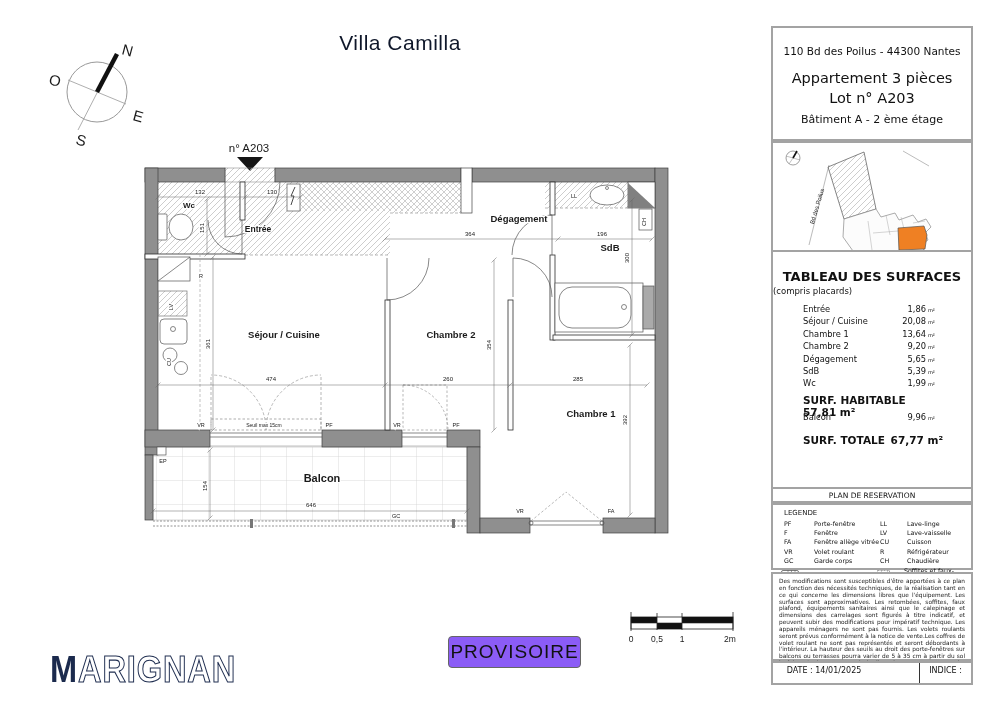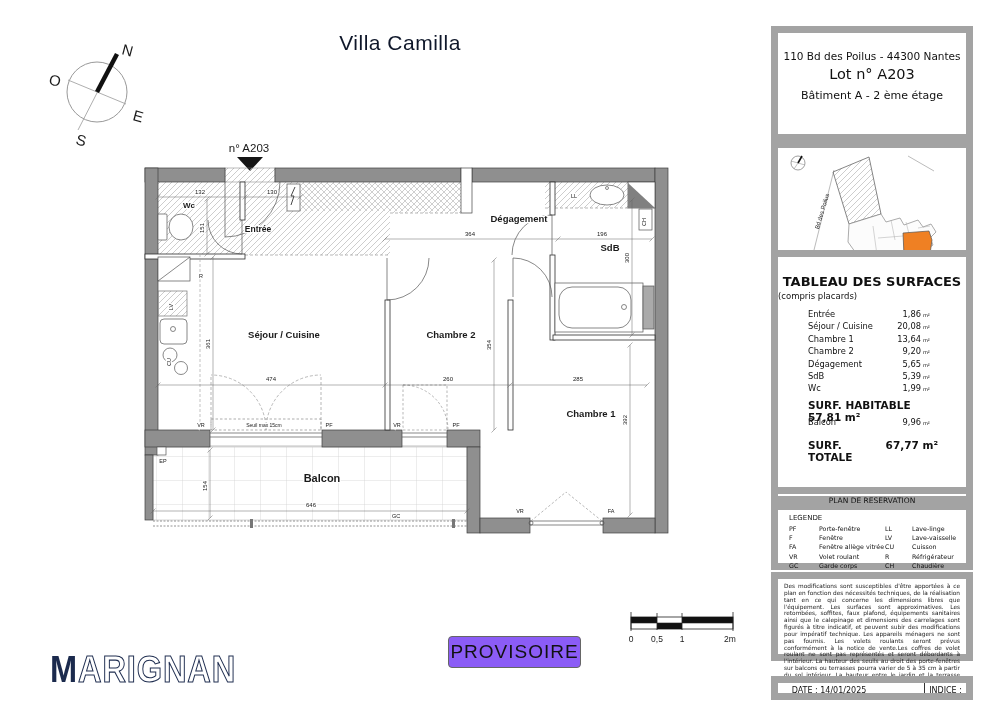--- a/index.html
+++ b/index.html
@@ -4,21 +4,21 @@
 <style>
   html,body{margin:0;padding:0;background:#ffffff;}
   .page{position:relative;width:1000px;height:706px;background:#fff;overflow:hidden;
         font-family:"DejaVu Sans","Liberation Sans",sans-serif;color:#111;}
   .abs{position:absolute;}
   .page-title{left:250px;top:31px;width:300px;text-align:center;font-size:21px;color:#0f172a;
               font-family:"Liberation Sans",sans-serif;letter-spacing:.5px;}
   svg text{font-family:"Liberation Sans",sans-serif;fill:#1a1a1a;}
   .halo{paint-order:stroke;stroke:#ffffff;stroke-width:2.5px;}
   
-  .box{position:absolute;left:771px;width:202px;border:7px solid #a3a3a3;background:#fff;box-sizing:border-box;}
+  .box{position:absolute;left:771px;width:202px;border:2px solid #a3a3a3;background:#fff;box-sizing:border-box;}
   .center{text-align:center;}
   .addr{margin-top:17px;font-size:10.5px;}
   .apt1{margin-top:13px;font-size:14.5px;}
   .apt2{margin-top:4px;font-size:14.5px;}
   .apt3{margin-top:7px;font-size:11px;font-weight:normal;}
   .surf-title{position:absolute;top:17px;left:0;right:0;text-align:center;font-size:13px;font-weight:bold;}
   .surf-sub{position:absolute;top:34px;left:0;right:0;text-align:left;font-size:8.5px;}
   .surf-rows{position:absolute;top:52px;left:30px;right:28px;}
   .srow{display:flex;align-items:baseline;height:12.4px;font-size:8.3px;}
   .srow .lab{flex:1;}
@@ -289,20 +289,21 @@
         <text x="682" y="642">1</text>
         <text x="730" y="642">2m</text>
       </g>
     </g>
   </svg>
 
   <div class="abs page-title">Villa Camilla</div>
 
   <div class="box center" style="top:26px;height:115px;">
     <div class="addr">110 Bd des Poilus - 44300 Nantes</div>
+    <div class="apt1">Appartement 3 pièces</div>
     <div class="apt2">Lot n° A203</div>
     <div class="apt3">Bâtiment A - 2 ème étage</div>
   </div>
 
   <div class="box" style="top:141px;height:116px;">
     <svg width="200" height="114" viewBox="0 0 200 114">
       <g>
         <circle cx="20" cy="15" r="7" fill="none" stroke="#888" stroke-width="0.8"></circle>
         <line x1="16" y1="21" x2="24" y2="9" stroke="#999" stroke-width="0.6"></line>
         <line x1="13" y1="13" x2="27" y2="17" stroke="#999" stroke-width="0.6"></line>
@@ -422,21 +423,21 @@
         <rect x="0.5" y="0.5" width="12" height="8" fill="url(#ht)" stroke="#666" stroke-width="0.6" stroke-dasharray="2,1"></rect>
       </svg>
       <span>Soffites et faux-plafond</span>
     </div>
   </div>
 
   <div class="box notes" style="top:572px;height:89px;">
     <span>Des modifications sont susceptibles d'être apportées à ce plan en fonction des nécessités techniques, de la réalisation tant en ce qui concerne les dimensions libres que l'équipement. Les surfaces sont approximatives. Les retombées, soffites, faux plafond, équipements sanitaires ainsi que le calepinage et dimensions des carrelages sont figurés à titre indicatif, et peuvent subir des modifications pour impératif technique. Les appareils ménagers ne sont pas fournis. Les volets roulants seront prévus conformément à la notice de vente.Les coffres de volet roulant ne sont pas représentés et seront débordants à l'intérieur. La hauteur des seuils au droit des porte-fenêtres sur balcons ou terrasses pourra varier de 5 à 35 cm à partir du sol intérieur. La hauteur entre le jardin et la terrasse pourra varier entre 0 et 60 cm. Les jardins ne seront pas nécessairement plats et pourront comporter des talus et des pentes.</span>
   </div>
 
-  <div class="box daterow" style="top:676px;height:24px;gap:44px;">
+  <div class="box daterow" style="top:661px;height:24px;gap:44px;">
     <div class="datecell">DATE : 14/01/2025</div>
     <div class="indcell">INDICE :</div>
   </div>
 
   <svg class="abs" style="left:28px;top:638px;" width="230" height="56" viewBox="0 0 230 56">
     <g transform="translate(22,44) scale(0.88,1)">
       <text font-size="37" font-weight="bold" letter-spacing="1" font-family="Liberation Sans, sans-serif">
         <tspan fill="#1b2a4d">M</tspan><tspan fill="#ffffff" stroke="#1b2a4d" stroke-width="1.1">ARIGNAN</tspan>
       </text>
     </g>

